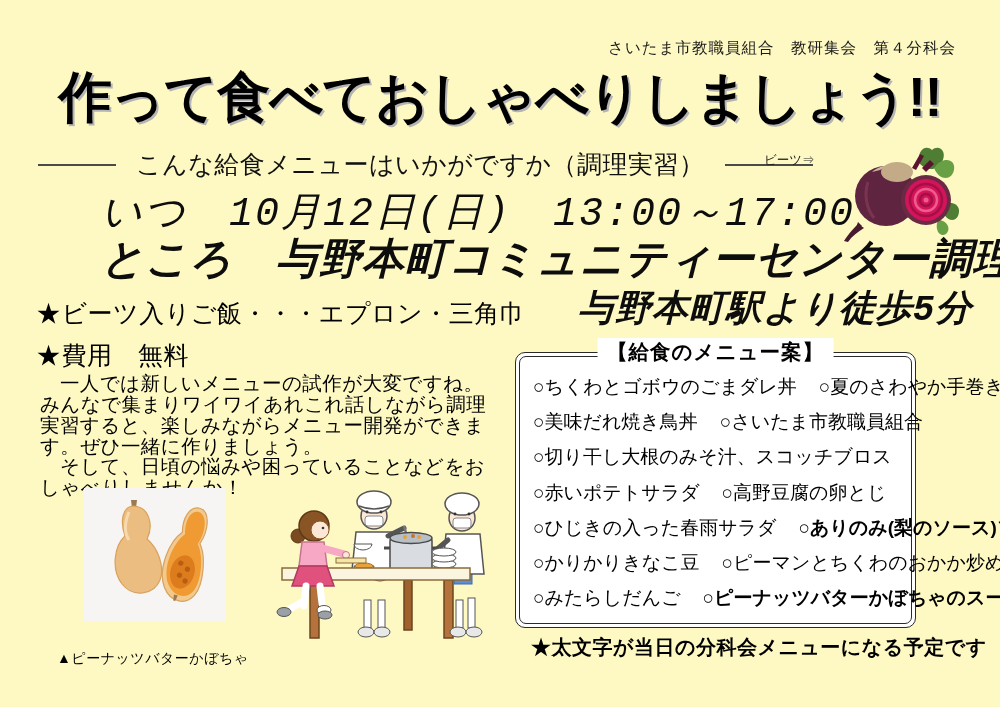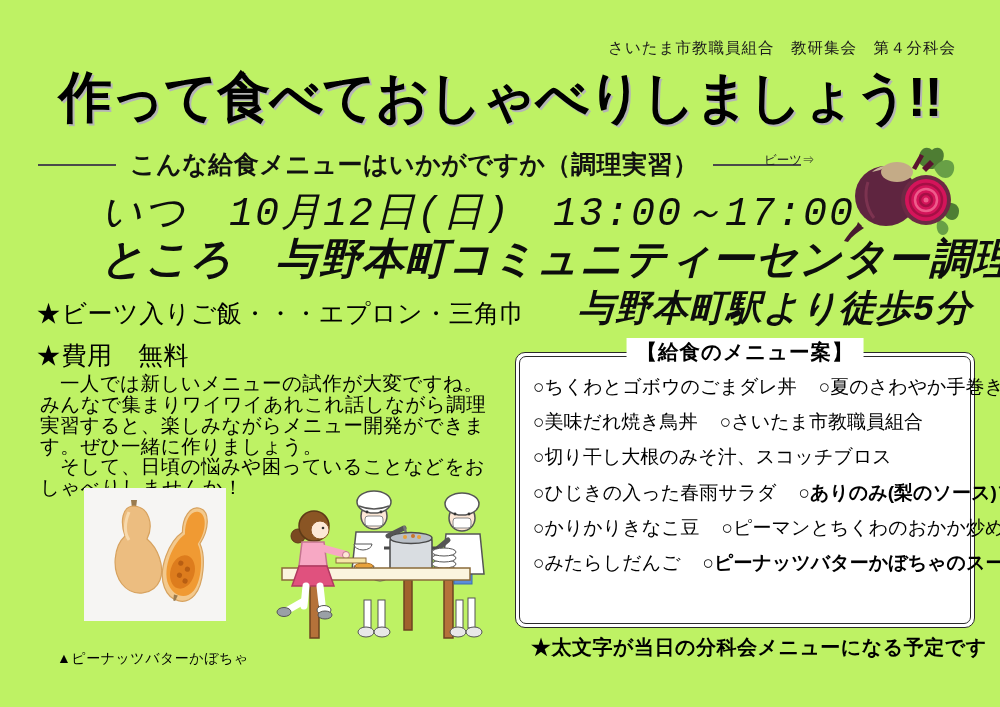--- a/index.html
+++ b/index.html
@@ -1,34 +1,34 @@
 <!DOCTYPE html>
 <html><head>
 <meta charset="utf-8">
 <style>
   html,body{margin:0;padding:0;background:#e8e8e8;}
   .page{
-    position:relative;width:1000px;height:707px;background:#bef264;
+    position:relative;width:1000px;height:707px;background:#fef9c3;
     font-family:"Liberation Sans",sans-serif;color:#000;overflow:hidden;
     margin:0 auto;
   }
   
   .org-header{
     position:absolute;top:38px;right:44px;font-family:"Liberation Serif",serif;
     font-size:15.5px;letter-spacing:1px;color:#1a1a1a;
   }
   
   .main-title{
     position:absolute;top:62px;left:50px;width:900px;text-align:center;
     font-size:53px;font-weight:900;letter-spacing:-1px;white-space:nowrap;
     text-shadow:2px 2px 0 #b5b5b5;transform:scaleY(1.04);color:#000;
   }
   
   .subtitle-row{
-    position:absolute;top:148px;left:38px;display:flex;align-items:center;gap:14px;font-weight:bold;
+    position:absolute;top:148px;left:38px;display:flex;align-items:center;gap:20px;
   }
   .dash-line{height:0;border-top:2px solid #4a4a4a;}
   .dash-left{width:78px;}
   .dash-right{width:88px;}
   .subtitle-text{font-size:25px;color:#111;letter-spacing:0.5px;}
   .beet-pointer{
     position:absolute;top:152px;left:764px;font-size:12.5px;color:#222;
   }
   
   .hand{
@@ -52,21 +52,21 @@
   .squash-fig{position:absolute;top:488px;left:84px;width:142px;height:133px;}
   .squash-caption{
     position:absolute;top:650px;left:57px;font-size:14px;color:#000;letter-spacing:0.5px;
   }
   
   .cooking-fig{position:absolute;top:470px;left:258px;width:232px;height:178px;}
   
   .beet-fig{position:absolute;top:142px;left:842px;width:122px;height:100px;}
   
   .menu-box-outer{
-    position:absolute;top:352px;left:515px;width:460px;height:276px;
+    position:absolute;top:352px;left:515px;width:401px;height:276px;
     border:1px solid #2a2a2a;border-radius:10px;padding:3px;box-sizing:border-box;
     background:#fff;
   }
   .menu-box-inner{
     width:100%;height:100%;border:1.5px solid #2a2a2a;border-radius:7px;
     box-sizing:border-box;padding:17px 10px 0 13px;
   }
   .menu-title{
     position:absolute;top:-15px;left:50%;transform:translateX(-50%);
     background:#fff;padding:0 10px;font-size:20.5px;font-weight:bold;
@@ -242,20 +242,21 @@
       </g>
     </svg>
   </div>
 
   <div class="menu-box-outer">
     <div class="menu-title">【給食のメニュー案】</div>
     <div class="menu-box-inner">
         <div class="menu-row"><span class="mi">○ちくわとゴボウのごまダレ丼</span><span class="mi">○夏のさわやか手巻き寿司</span></div>
         <div class="menu-row"><span class="mi">○美味だれ焼き鳥丼</span><span class="mi">○さいたま市教職員組合</span></div>
         <div class="menu-row"><span class="mi">○切り干し大根のみそ汁、スコッチブロス</span></div>
+        <div class="menu-row"><span class="mi">○赤いポテトサラダ</span><span class="mi">○高野豆腐の卵とじ</span></div>
         <div class="menu-row"><span class="mi">○ひじきの入った春雨サラダ</span><span class="mi bold">○ありのみ(梨のソース)ソテー</span></div>
         <div class="menu-row"><span class="mi">○かりかりきなこ豆</span><span class="mi">○ピーマンとちくわのおかか炒め</span></div>
         <div class="menu-row"><span class="mi">○みたらしだんご</span><span class="mi bold">○ピーナッツバターかぼちゃのスープ</span></div>
       </div>
   </div>
   <div class="menu-note">★太文字が当日の分科会メニューになる予定です</div>
 
 </div>
 
 </body></html>

